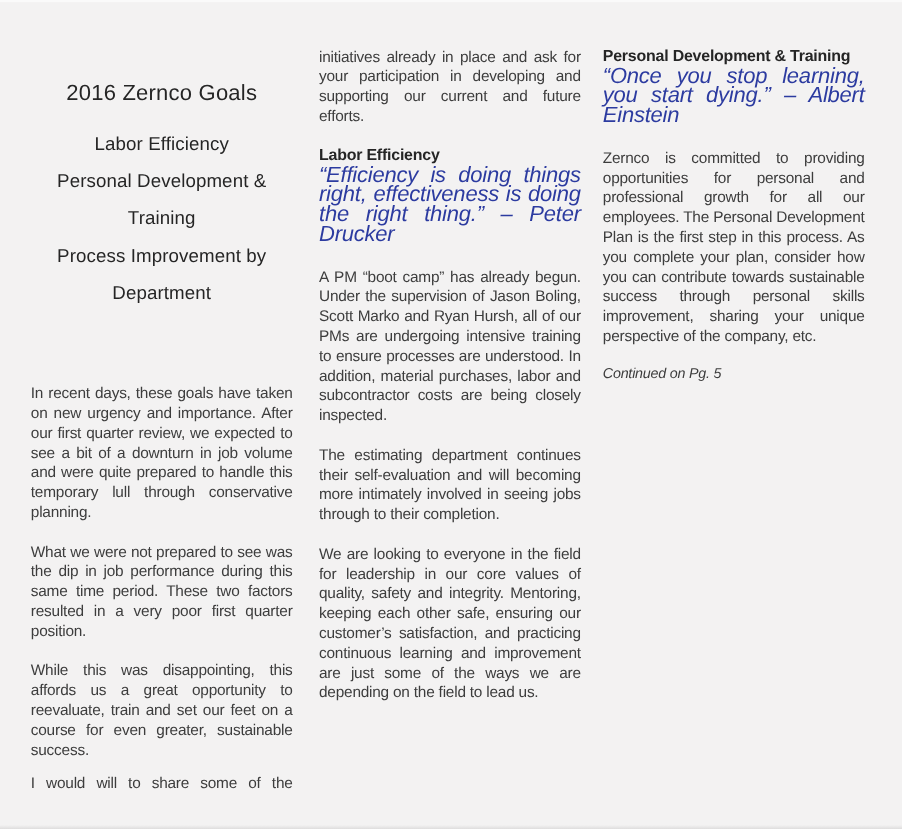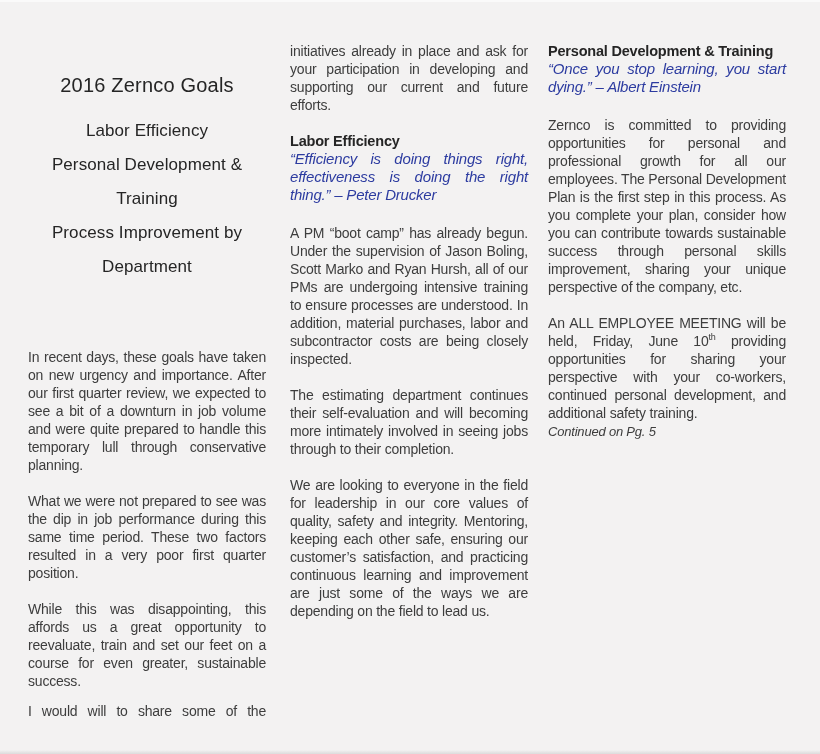--- a/index.html
+++ b/index.html
@@ -68,21 +68,21 @@
   p.force-justify { text-align-last: justify; margin-bottom: 0; }
   h3.section-heading {
     font-size: 14.5px;
     line-height: 18px;
     font-weight: 700;
     color: var(--heading-text);
     letter-spacing: -0.2px;
     margin-bottom: 0;
   }
   p.quote {
-    font-size: 15px;
+    font-size: 20px;
     line-height: 18px;
     font-style: italic;
     text-align: justify;
     letter-spacing: -0.2px;
     color: var(--quote-blue);
     margin-bottom: 20px;
   }
   sup.ordinal {
     font-size: 9px;
     vertical-align: super;
@@ -123,18 +123,17 @@
       <p class="quote">“Efficiency is doing things right, effectiveness is doing the right thing.” – Peter Drucker</p>
       <p class="body-par">A PM “boot camp” has already begun. Under the supervision of Jason Boling, Scott Marko and Ryan Hursh, all of our PMs are undergoing intensive training to ensure processes are understood. In addition, material purchases, labor and subcontractor costs are being closely inspected.</p>
       <p class="body-par">The estimating department continues their self-evaluation and will becoming more intimately involved in seeing jobs through to their completion.</p>
       <p class="body-par">We are looking to everyone in the field for leadership in our core values of quality, safety and integrity. Mentoring, keeping each other safe, ensuring our customer’s satisfaction, and practicing continuous learning and improvement are just some of the ways we are depending on the field to lead us.</p>
     </div>
 
     <div class="col col-right">
       <h3 class="section-heading">Personal Development &amp; Training</h3>
       <p class="quote">“Once you stop learning, you start dying.” – Albert Einstein</p>
       <p class="body-par">Zernco is committed to providing opportunities for personal and professional growth for all our employees. The Personal Development Plan is the first step in this process. As you complete your plan, consider how you can contribute towards sustainable success through personal skills improvement, sharing your unique perspective of the company, etc.</p>
-      <p class="body-par" style="margin-bottom:0"><span>An ALL EMPLOYEE MEETING will be held, Friday, June 10</span><sup class="ordinal">th</sup><span> providing opportunities for sharing your perspective with your co-workers, continued personal development, and additional safety training.</span></p>
       <p class="continued">Continued on Pg. 5</p>
     </div>
 
   </div>
 </div>
 
 </body></html>

